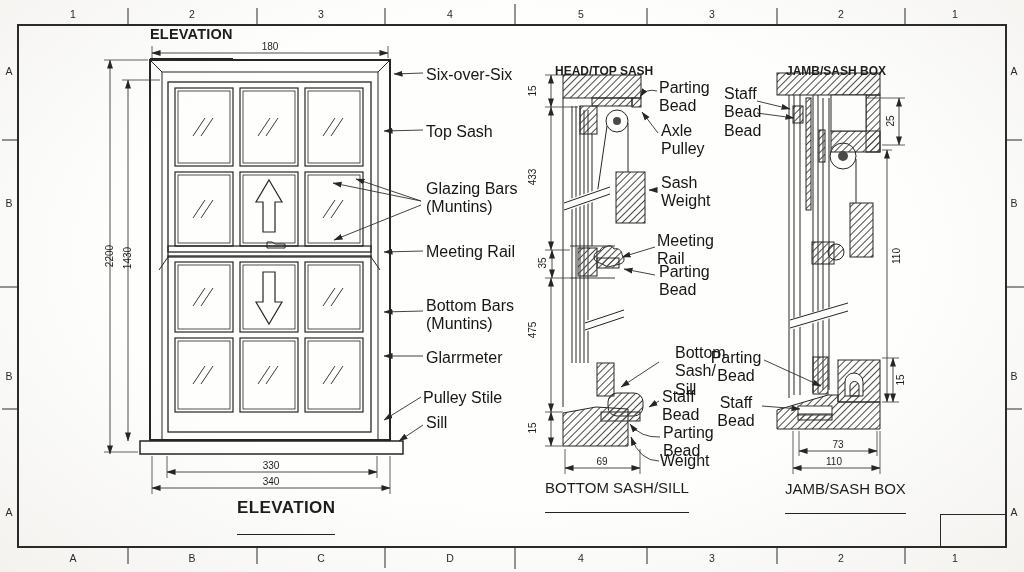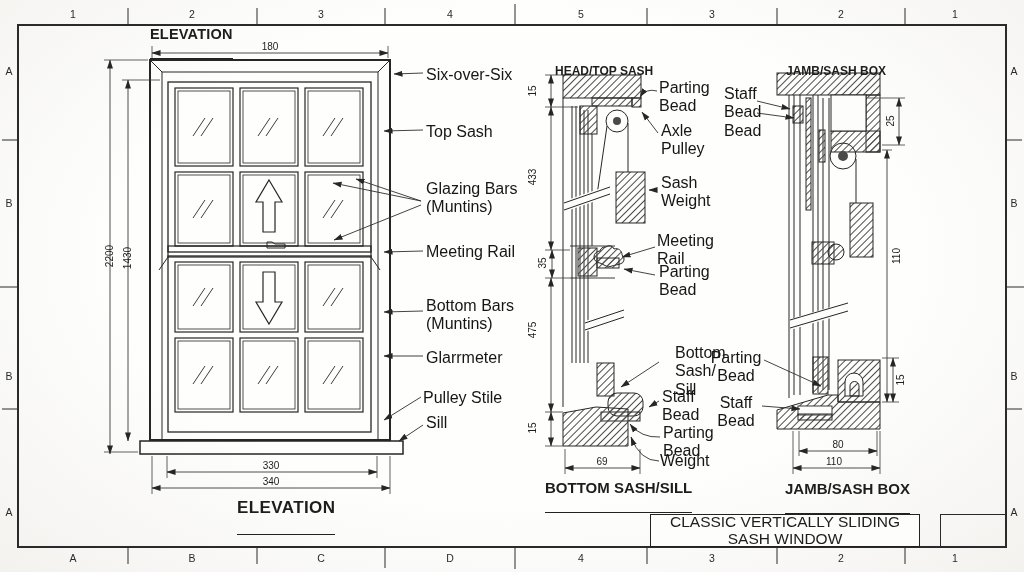--- a/index.html
+++ b/index.html
@@ -8,21 +8,21 @@
     background:radial-gradient(ellipse at 50% 45%, #fefefd 55%, #f3f2ef 100%);
     font-family:"Liberation Sans",sans-serif;color:#1d1d1d;
   }
   .gref{position:absolute;font-size:10.5px;color:#2a2a2a;transform:translate(-50%,-50%);}
   .hdim{position:absolute;font-size:10px;color:#1d1d1d;transform:translate(-50%,-50%);white-space:nowrap;text-align:right;}
   .vdim{position:absolute;font-size:10px;color:#1d1d1d;transform:translate(-50%,-50%) rotate(-90deg);white-space:nowrap;}
   .lbl{position:absolute;font-size:16px;line-height:1.15;white-space:pre-line;color:#161616;}
   .h1{position:absolute;font-size:14.5px;font-weight:700;letter-spacing:.2px;white-space:nowrap;}
   .h1big{position:absolute;font-size:17px;font-weight:700;letter-spacing:.4px;white-space:nowrap;}
   .h2{position:absolute;font-size:12px;font-weight:700;white-space:nowrap;margin-top:16px;}
-  .foot{position:absolute;font-size:15px;font-weight:700;white-space:nowrap;}
+  .foot{position:absolute;font-size:15px;font-weight:400;white-space:nowrap;}
   .underlined{border-bottom:1.6px solid #222;padding-bottom:16px;}
   .titleblock{
     position:absolute;left:650px;top:514px;width:270px;height:33px;
     border:1.6px solid #222;box-sizing:border-box;background:#fdfdfc;
     display:flex;flex-direction:column;align-items:center;justify-content:center;
     font-size:15.5px;line-height:1.05;text-align:center;white-space:nowrap;
   }
   .sideblock{position:absolute;left:940px;top:514px;width:66px;height:33px;border:1.2px solid #2a2a2a;box-sizing:border-box;}
   svg{position:absolute;left:0;top:0;}
 </style>
@@ -298,30 +298,26 @@
 Sill</div>
   <div class="lbl" style="left:662px;top:388px">Staff
 Bead</div>
   <div class="lbl" style="left:663px;top:424px">Parting
 Bead</div>
   <div class="lbl" style="left:660px;top:452px">Weight</div>
 
   <div class="vdim" style="left:890px;top:121px">25</div>
   <div class="vdim" style="left:896px;top:256px">110</div>
   <div class="vdim" style="left:900px;top:380px">15</div>
-  <div class="hdim" style="left:838px;top:444px">80</div>
+  <div class="hdim" style="left:838px;top:444px">73</div>
   <div class="hdim" style="left:834px;top:461px">110</div>
 
   <div class="lbl" style="left:724px;top:85px">Staff
 Bead
 Bead</div>
   <div class="lbl" style="left:708px;top:349px;width:56px;text-align:center">Parting
 Bead</div>
   <div class="lbl" style="left:712px;top:394px;width:48px;text-align:center">Staff
 Bead</div>
 
-  <div class="titleblock">
-    <div>CLASSIC VERTICALLY SLIDING</div>
-    <div>SASH WINDOW</div>
-  </div>
   <div class="sideblock"></div>
 
 </div>
 
 </body></html>

